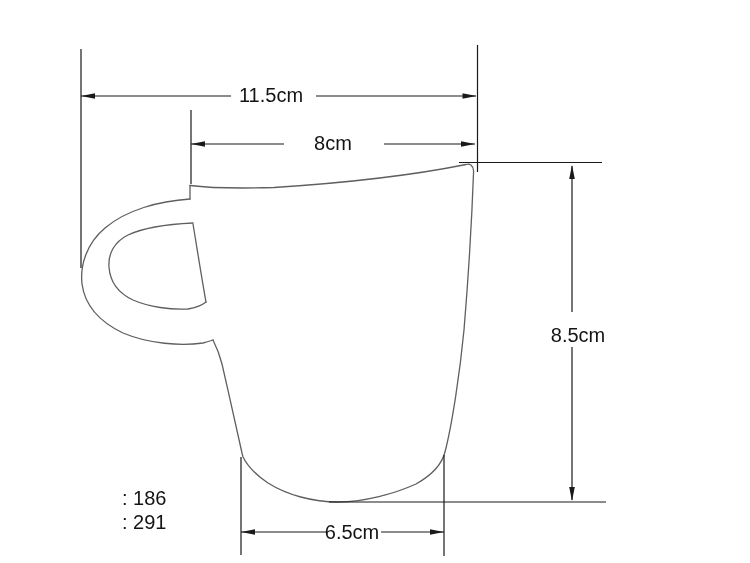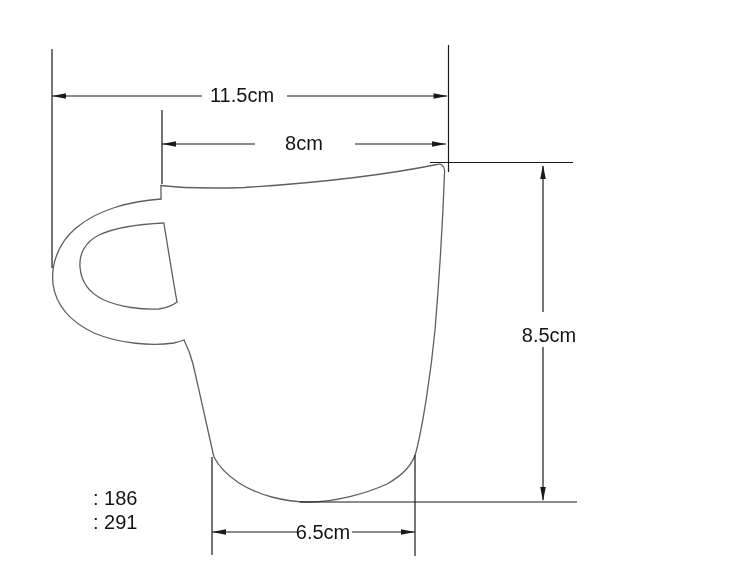--- a/index.html
+++ b/index.html
@@ -7,20 +7,21 @@
     padding: 0;
     background: #ffffff;
   }
   .canvas {
     position: relative;
     width: 642px;
     height: 563px;
     background: #ffffff;
     overflow: hidden;
     font-family: "Liberation Sans", sans-serif;
+    padding-left: 29px;
   }
   svg {
     display: block;
   }
   .dim-label {
     font-family: "Liberation Sans", sans-serif;
     font-size: 20px;
   }
   .note-label {
     font-family: "Liberation Sans", sans-serif;

